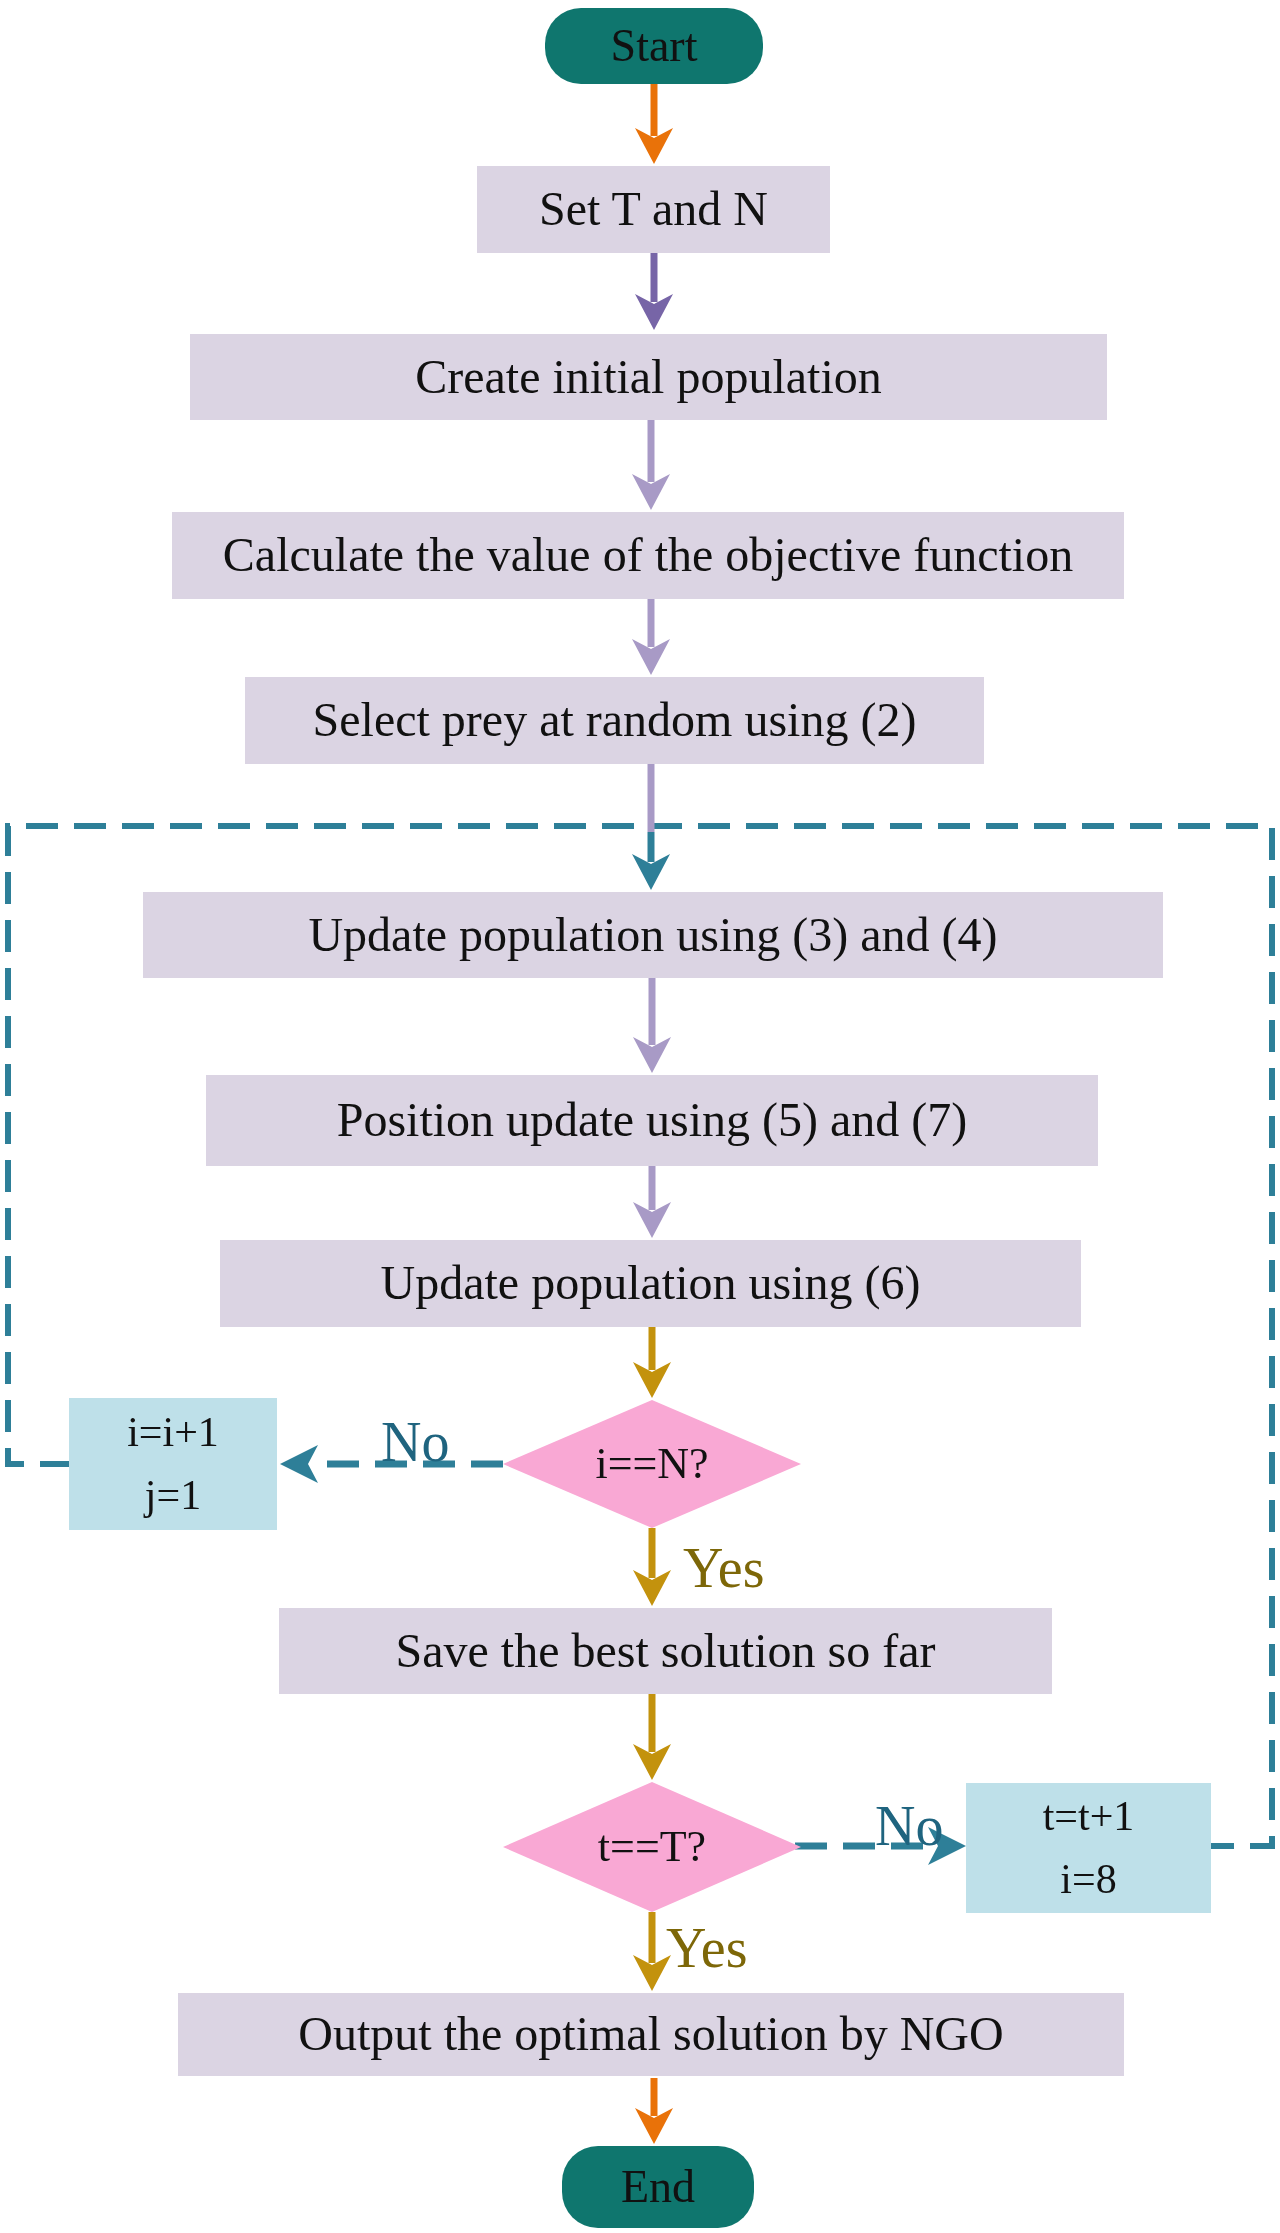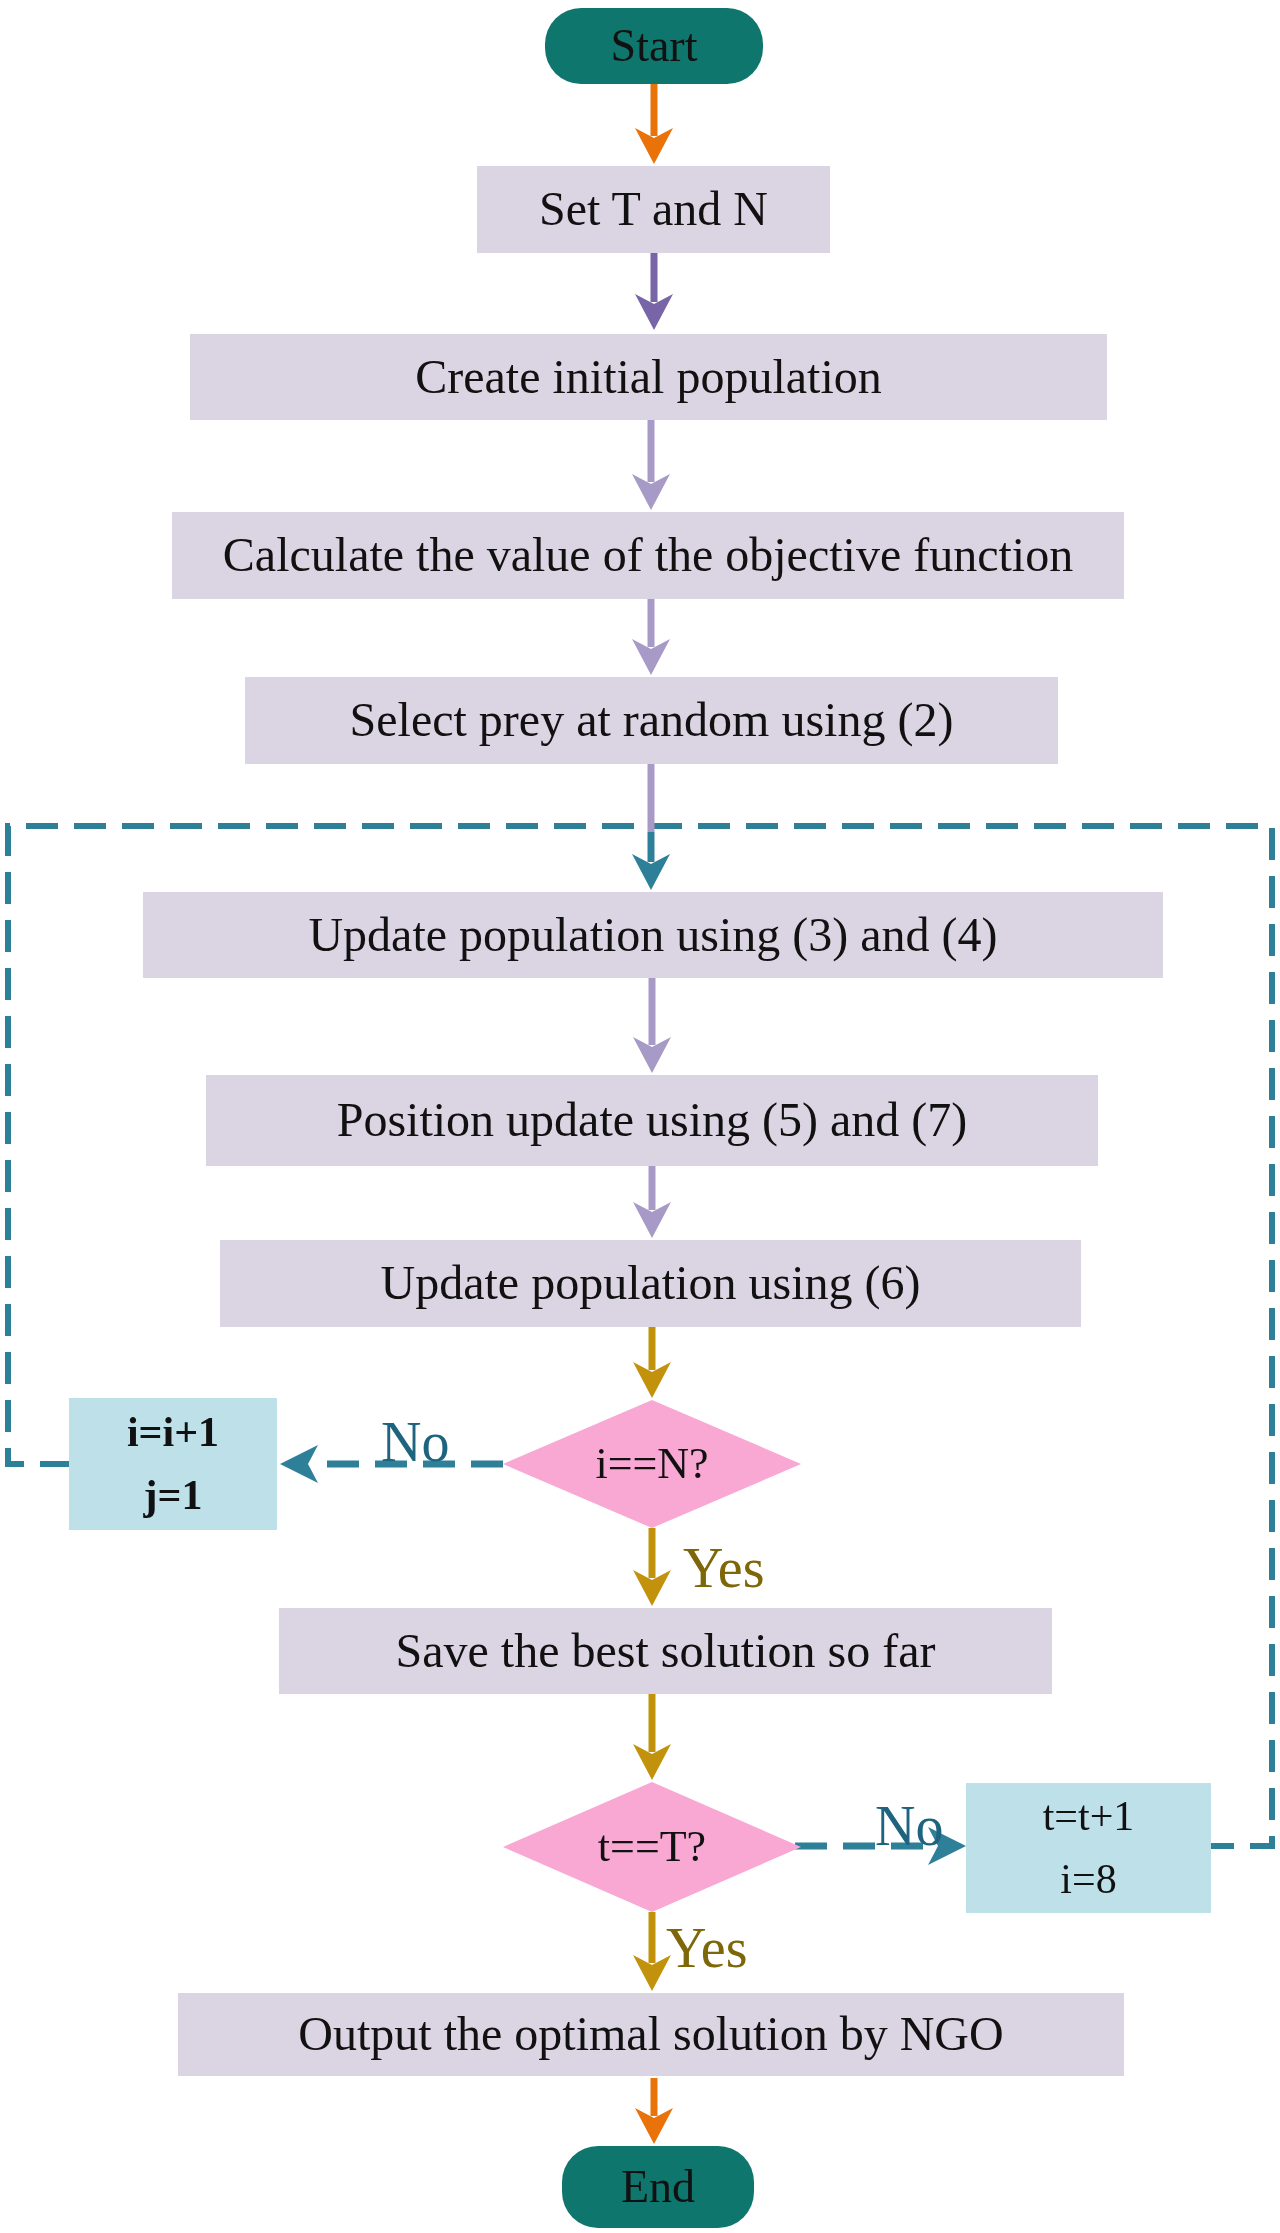--- a/index.html
+++ b/index.html
@@ -120,41 +120,41 @@
   </div>
 
   <div class="node process" style="left:190px;top:334px;width:917px;height:86px;">
     <span>Create initial population</span>
   </div>
 
   <div class="node process" style="left:172px;top:512px;width:952px;height:87px;">
     <span>Calculate the value of the objective function</span>
   </div>
 
-  <div class="node process" style="left:245px;top:677px;width:813px;height:87px;">
+  <div class="node process" style="left:245px;top:677px;width:739px;height:87px;">
     <span>Select prey at random using (2)</span>
   </div>
 
   <div class="node process" style="left:143px;top:892px;width:1020px;height:86px;">
     <span>Update population using (3) and (4)</span>
   </div>
 
   <div class="node process" style="left:206px;top:1075px;width:892px;height:91px;">
     <span>Position update using (5) and (7)</span>
   </div>
 
   <div class="node process" style="left:220px;top:1240px;width:861px;height:87px;">
     <span>Update population using (6)</span>
   </div>
 
   <div class="node diamond" style="left:503px;top:1400px;width:298px;height:128px;">
     <span>i==N?</span>
   </div>
 
-  <div class="node assign" style="left:69px;top:1398px;width:208px;height:132px;font-weight:bold;">
+  <div class="node assign" style="left:69px;top:1398px;width:208px;height:132px;">
     <span>i=i+1</span>
     <span>j=1</span>
   </div>
 
   <div class="node process" style="left:279px;top:1608px;width:773px;height:86px;">
     <span>Save the best solution so far</span>
   </div>
 
   <div class="node diamond" style="left:503px;top:1782px;width:298px;height:130px;">
     <span>t==T?</span>

